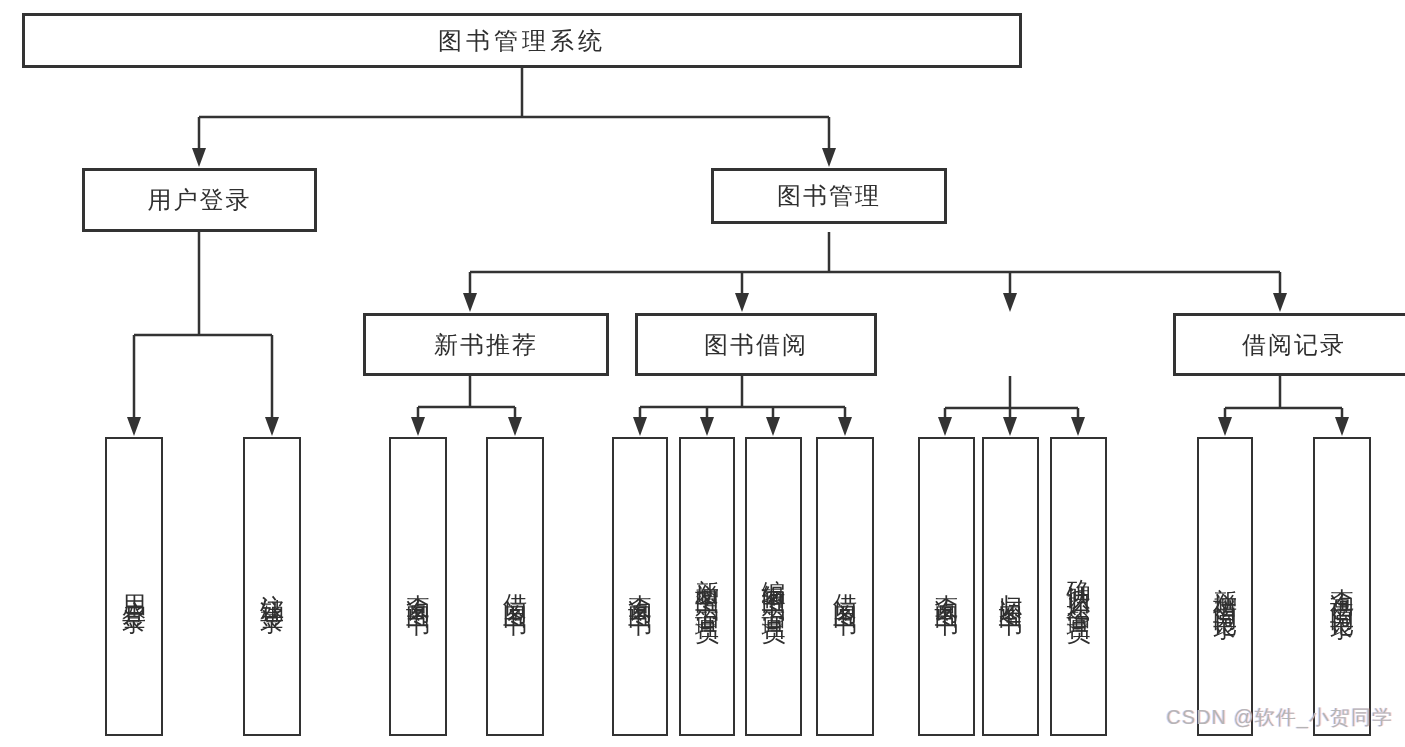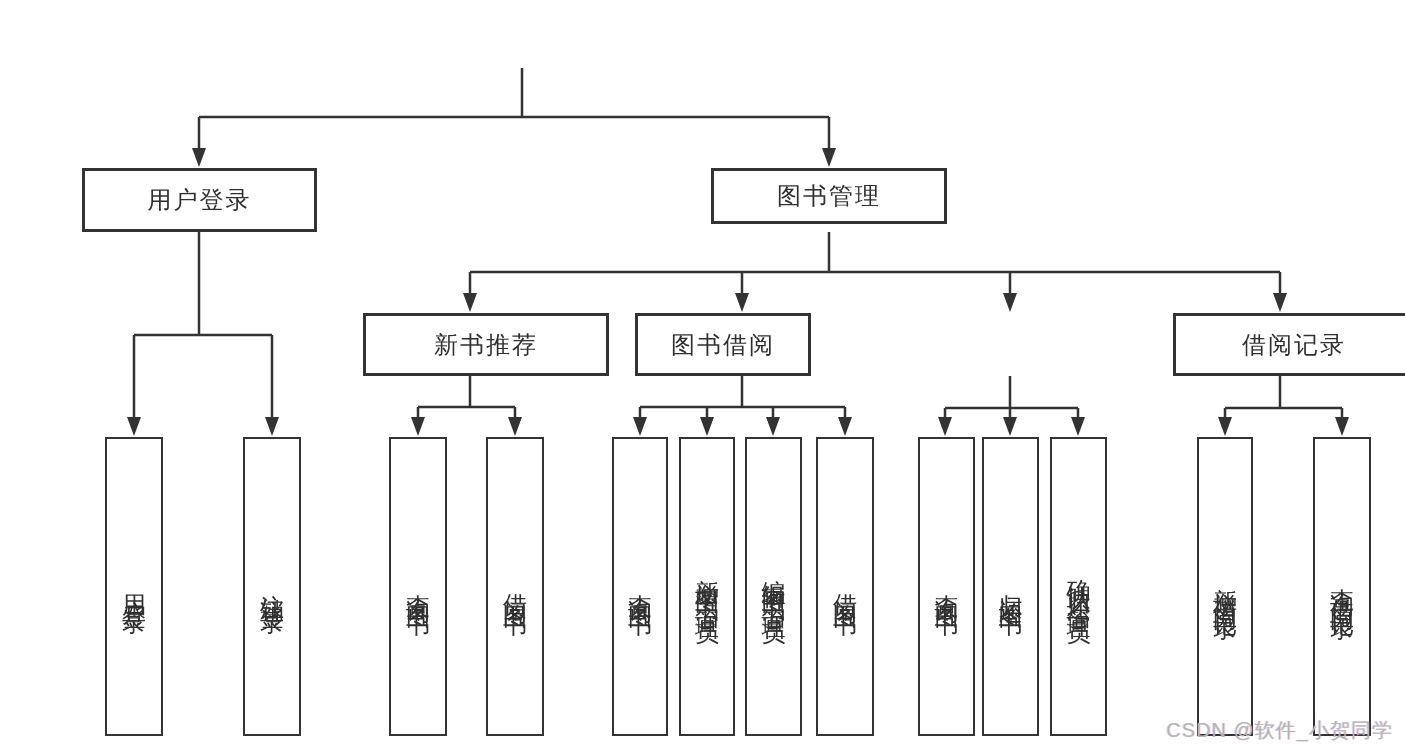--- a/index.html
+++ b/index.html
@@ -38,21 +38,21 @@
   .node.leaf .lbl{
     writing-mode:vertical-rl;
     text-orientation:mixed;
     font-size:24px;
     line-height:1;
     letter-spacing:6px;
     white-space:nowrap;
   }
   .watermark{
     position:absolute;
-    right:12px;bottom:3px;
+    right:12px;bottom:16px;
     font-size:20px;
     letter-spacing:1px;
     color:var(--watermark);
     text-shadow:1px 0 0 rgba(255,130,130,.28), -1px 0 0 rgba(120,140,255,.28);
     z-index:10;
     white-space:nowrap;
   }
 </style>
 </head>
 <body>
@@ -71,32 +71,35 @@
     <path class="head" d="
       M192 148 L206 148 L199 167 Z M822 148 L836 148 L829 167 Z
       M463 293 L477 293 L470 312 Z M735 293 L749 293 L742 312 Z M1003 293 L1017 293 L1010 312 Z M1273 293 L1287 293 L1280 312 Z
       M127 417 L141 417 L134 436 Z M265 417 L279 417 L272 436 Z
       M411 417 L425 417 L418 436 Z M508 417 L522 417 L515 436 Z
       M633 417 L647 417 L640 436 Z M700 417 L714 417 L707 436 Z M766 417 L780 417 L773 436 Z M838 417 L852 417 L845 436 Z
       M938 417 L952 417 L945 436 Z M1003 417 L1017 417 L1010 436 Z M1071 417 L1085 417 L1078 436 Z
       M1218 417 L1232 417 L1225 436 Z M1335 417 L1349 417 L1342 436 Z"></path>
   </svg>
 
+  <div class="node root" style="left:22px;top:13px;width:1000px;height:55px">
+    <span class="lbl">图书管理系统</span>
+  </div>
 
   <div class="node" style="left:82px;top:168px;width:235px;height:64px">
     <span class="lbl">用户登录</span>
   </div>
   <div class="node" style="left:711px;top:168px;width:236px;height:56px">
     <span class="lbl">图书管理</span>
   </div>
 
   <div class="node" style="left:363px;top:313px;width:246px;height:63px">
     <span class="lbl">新书推荐</span>
   </div>
-  <div class="node" style="left:635px;top:313px;width:176px;height:63px">
+  <div class="node" style="left:635px;top:313px;width:242px;height:63px">
     <span class="lbl">图书借阅</span>
   </div>
   <div class="node" style="left:1173px;top:313px;width:242px;height:63px">
     <span class="lbl">借阅记录</span>
   </div>
 
   <div class="node leaf" style="left:105px;top:437px;width:58px;height:299px">
     <span class="lbl">用户登录</span>
   </div>
   <div class="node leaf" style="left:243px;top:437px;width:58px;height:299px">

